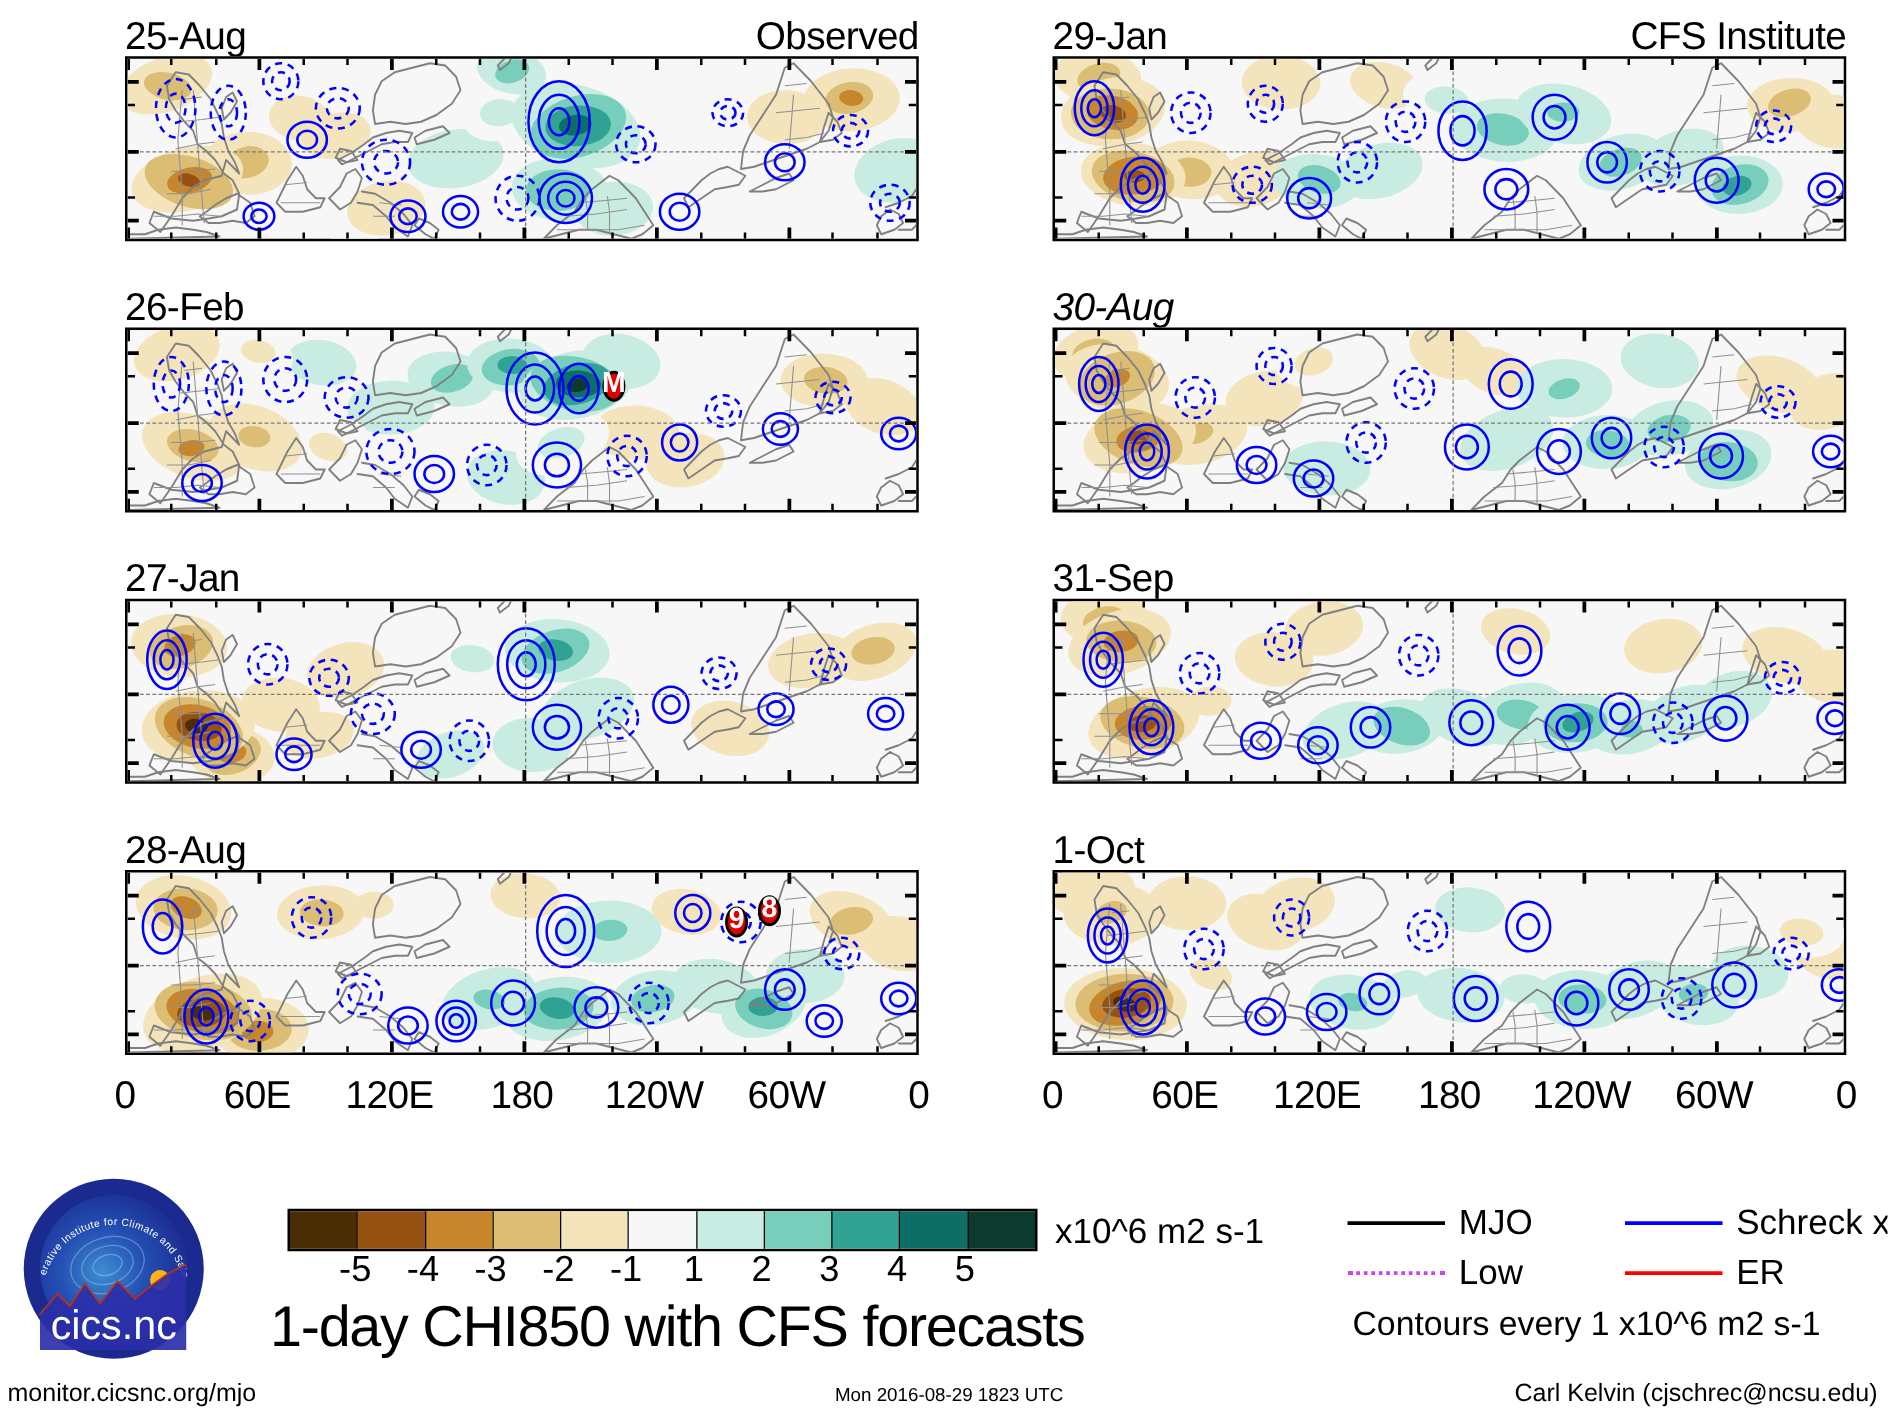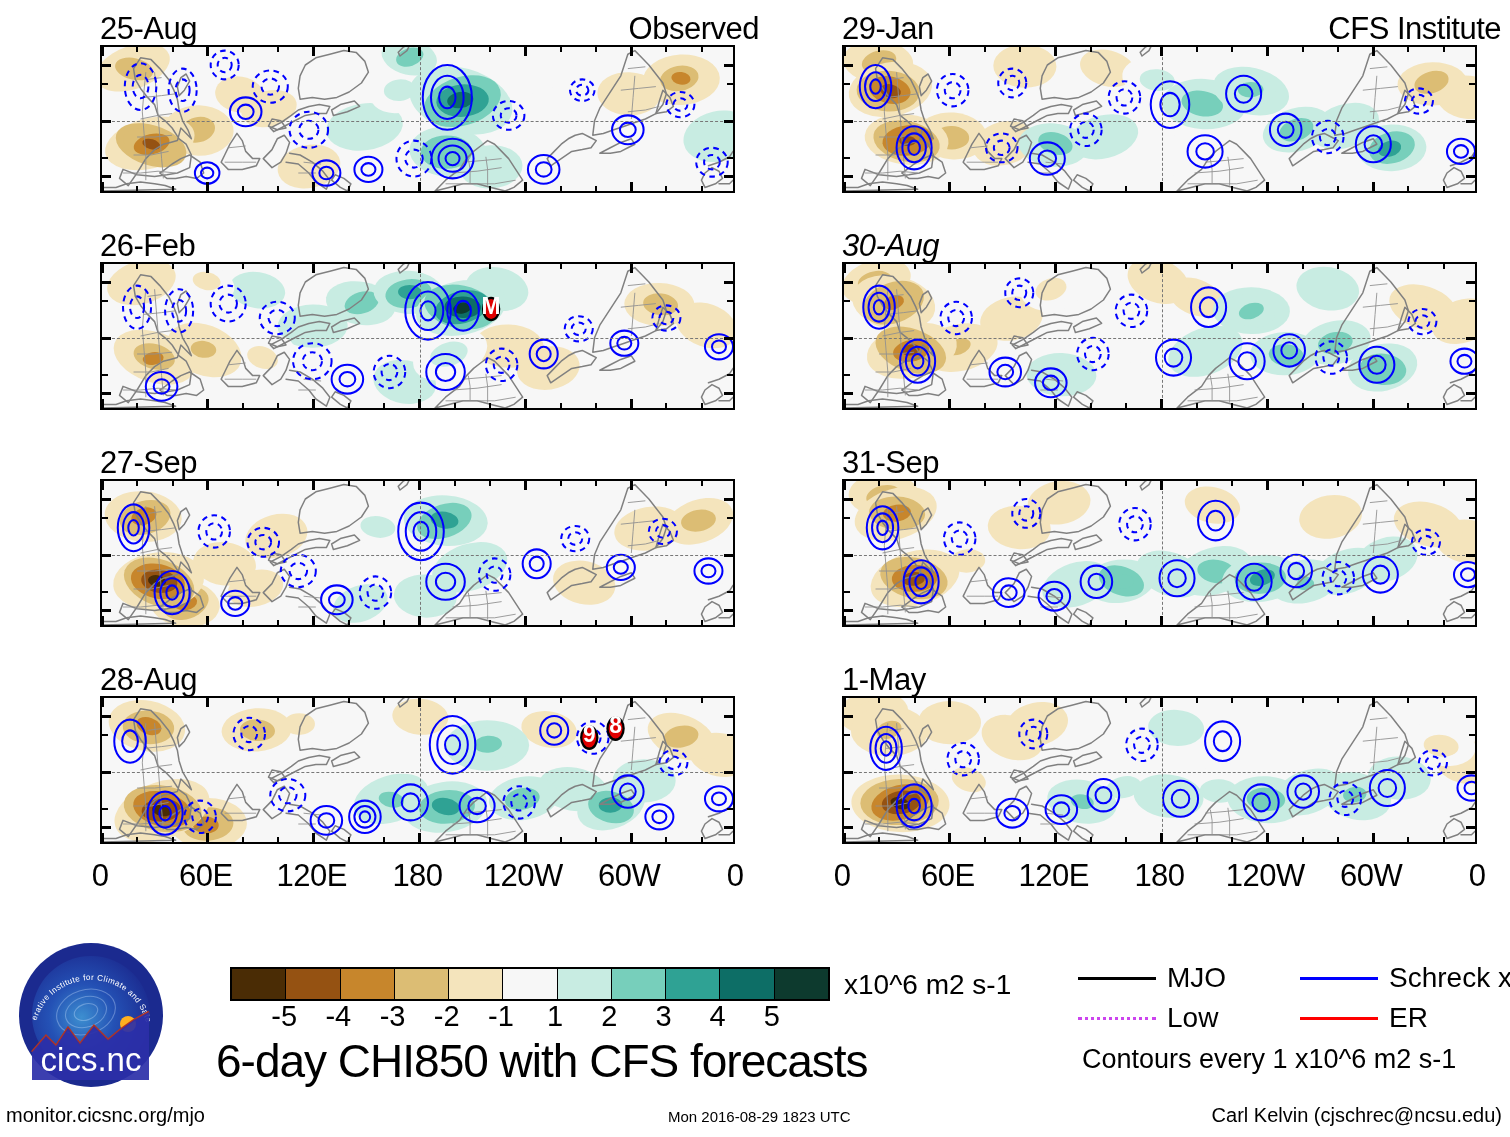--- a/index.html
+++ b/index.html
@@ -1,19 +1,19 @@
 <!DOCTYPE html>
 <html><head>
 <meta charset="utf-8">
 <style>
   html,body{margin:0;padding:0;background:#fff;}
   body{width:1510px;height:1137px;position:relative;overflow:hidden;
        font-family:"Liberation Sans",sans-serif;color:#000;}
 
-  .panel-wrap{position:absolute;padding-left:24px;}
+  .panel-wrap{position:absolute;}
   .panel-date{position:absolute;left:0;top:-34px;font-size:31px;letter-spacing:-0.5px;}
   .panel-corner{position:absolute;right:0;top:-34px;font-size:31px;letter-spacing:-0.5px;}
 
   .map{position:absolute;left:0;top:0;border:2.5px solid #000;box-sizing:border-box;
        background:#f7f7f7;overflow:hidden;}
 
   .xaxis{position:absolute;font-size:31px;}
   .xtick{position:absolute;transform:translateX(-50%);letter-spacing:-0.5px;}
 
   .tickmark{position:absolute;background:#000;}
@@ -406,21 +406,21 @@
         <div class="tickmark" style="width: 2px; height: 5px; left: 492.889px; bottom: 0px;"></div>
         <div class="tickmark" style="width: 3px; height: 9px; left: 527.667px; top: 0px;"></div>
         <div class="tickmark" style="width: 3px; height: 9px; left: 527.667px; bottom: 0px;"></div>
         <div class="tickmark" style="width: 2px; height: 5px; left: 563.444px; top: 0px;"></div>
         <div class="tickmark" style="width: 2px; height: 5px; left: 563.444px; bottom: 0px;"></div>
         <div class="tickmark" style="width: 2px; height: 5px; left: 598.722px; top: 0px;"></div>
         <div class="tickmark" style="width: 2px; height: 5px; left: 598.722px; bottom: 0px;"></div>
       </div>
     </div>
     <div class="panel-wrap" style="left: 100px; top: 479px; width: 635px; height: 148px;">
-      <div class="panel-date">27-Sep</div>
+      <div class="panel-date">27-Jan</div>
       <div class="map" style="width: 635px; height: 148px;">
         <svg class="mapsvg" viewBox="0 -40 360 80" preserveAspectRatio="none">
           <g opacity="1">
             <ellipse cx="248.5" cy="-5.6" rx="18.0" ry="12.0" fill="#f7f7f7" transform="rotate(-17.2 248.5 -5.6)"></ellipse>
             <ellipse cx="130.0" cy="-19.8" rx="20.0" ry="12.0" fill="#f7f7f7" transform="rotate(6.9 130.0 -19.8)"></ellipse>
             <ellipse cx="350.2" cy="5.6" rx="18.0" ry="12.0" fill="#f7f7f7" transform="rotate(-13.6 350.2 5.6)"></ellipse>
             <ellipse cx="99.5" cy="-9.4" rx="18.0" ry="12.0" fill="#f4e4bc" transform="rotate(-14.4 99.5 -9.4)"></ellipse>
             <ellipse cx="117.6" cy="29.5" rx="16.0" ry="10.0" fill="#f7f7f7" transform="rotate(15.1 117.6 29.5)"></ellipse>
             <ellipse cx="69.9" cy="6.0" rx="18.0" ry="12.0" fill="#f4e4bc" transform="rotate(6.6 69.9 6.0)"></ellipse>
             <ellipse cx="184.5" cy="23.9" rx="18.0" ry="12.0" fill="#c8ece2" transform="rotate(2.9 184.5 23.9)"></ellipse>
@@ -1302,21 +1302,21 @@
         <div class="tickmark" style="width: 2px; height: 5px; left: 492.889px; bottom: 0px;"></div>
         <div class="tickmark" style="width: 3px; height: 9px; left: 527.667px; top: 0px;"></div>
         <div class="tickmark" style="width: 3px; height: 9px; left: 527.667px; bottom: 0px;"></div>
         <div class="tickmark" style="width: 2px; height: 5px; left: 563.444px; top: 0px;"></div>
         <div class="tickmark" style="width: 2px; height: 5px; left: 563.444px; bottom: 0px;"></div>
         <div class="tickmark" style="width: 2px; height: 5px; left: 598.722px; top: 0px;"></div>
         <div class="tickmark" style="width: 2px; height: 5px; left: 598.722px; bottom: 0px;"></div>
       </div>
     </div>
     <div class="panel-wrap" style="left: 842px; top: 696px; width: 635px; height: 148px;">
-      <div class="panel-date">1-May</div>
+      <div class="panel-date">1-Oct</div>
       <div class="map" style="width: 635px; height: 148px;">
         <svg class="mapsvg" viewBox="0 -40 360 80" preserveAspectRatio="none">
           <g opacity="1">
             <ellipse cx="355.5" cy="-4.3" rx="18.0" ry="12.0" fill="#f4e4bc" transform="rotate(7.1 355.5 -4.3)"></ellipse>
             <ellipse cx="316.8" cy="4.5" rx="18.0" ry="12.0" fill="#c8ece2" transform="rotate(3.5 316.8 4.5)"></ellipse>
             <ellipse cx="110.0" cy="-25.5" rx="18.0" ry="12.0" fill="#f4e4bc" transform="rotate(-11.4 110.0 -25.5)"></ellipse>
             <ellipse cx="189.5" cy="-23.4" rx="16.0" ry="10.0" fill="#c8ece2" transform="rotate(3.7 189.5 -23.4)"></ellipse>
             <ellipse cx="96.1" cy="-18.0" rx="18.0" ry="12.0" fill="#f4e4bc" transform="rotate(17.0 96.1 -18.0)"></ellipse>
             <ellipse cx="264.7" cy="12.2" rx="20.0" ry="12.0" fill="#c8ece2" transform="rotate(-18.8 264.7 12.2)"></ellipse>
             <ellipse cx="60.2" cy="-26.3" rx="18.0" ry="12.0" fill="#f4e4bc" transform="rotate(0.1 60.2 -26.3)"></ellipse>
@@ -1513,21 +1513,21 @@
     <span style="left: 216.727px;">-2</span>
     <span style="left: 270.909px;">-1</span>
     <span style="left: 325.091px;">1</span>
     <span style="left: 379.273px;">2</span>
     <span style="left: 433.455px;">3</span>
     <span style="left: 487.636px;">4</span>
     <span style="left: 541.818px;">5</span>
   </div>
 <div id="cbunits" style="left: 844px; top: 969px;">x10^6 m2 s-1</div>
 
-<div id="maintitle" style="left: 216px; top: 1034px;">6-day CHI850 with CFS forecasts</div>
+<div id="maintitle" style="left: 216px; top: 1034px;">1-day CHI850 with CFS forecasts</div>
 
 <div id="legend" style="left: 1078px; top: 962px; width: 430px; height: 80px;">
     <div class="lg-item" style="left: 0px; top: 0px;">
       <span class="lg-line lg-sol" style="border-top-color: rgb(0, 0, 0);"></span>
       <span>MJO</span>
     </div>
     <div class="lg-item" style="left: 222px; top: 0px;">
       <span class="lg-line lg-sol" style="border-top-color: rgb(0, 0, 255);"></span>
       <span>Schreck x2</span>
     </div>

